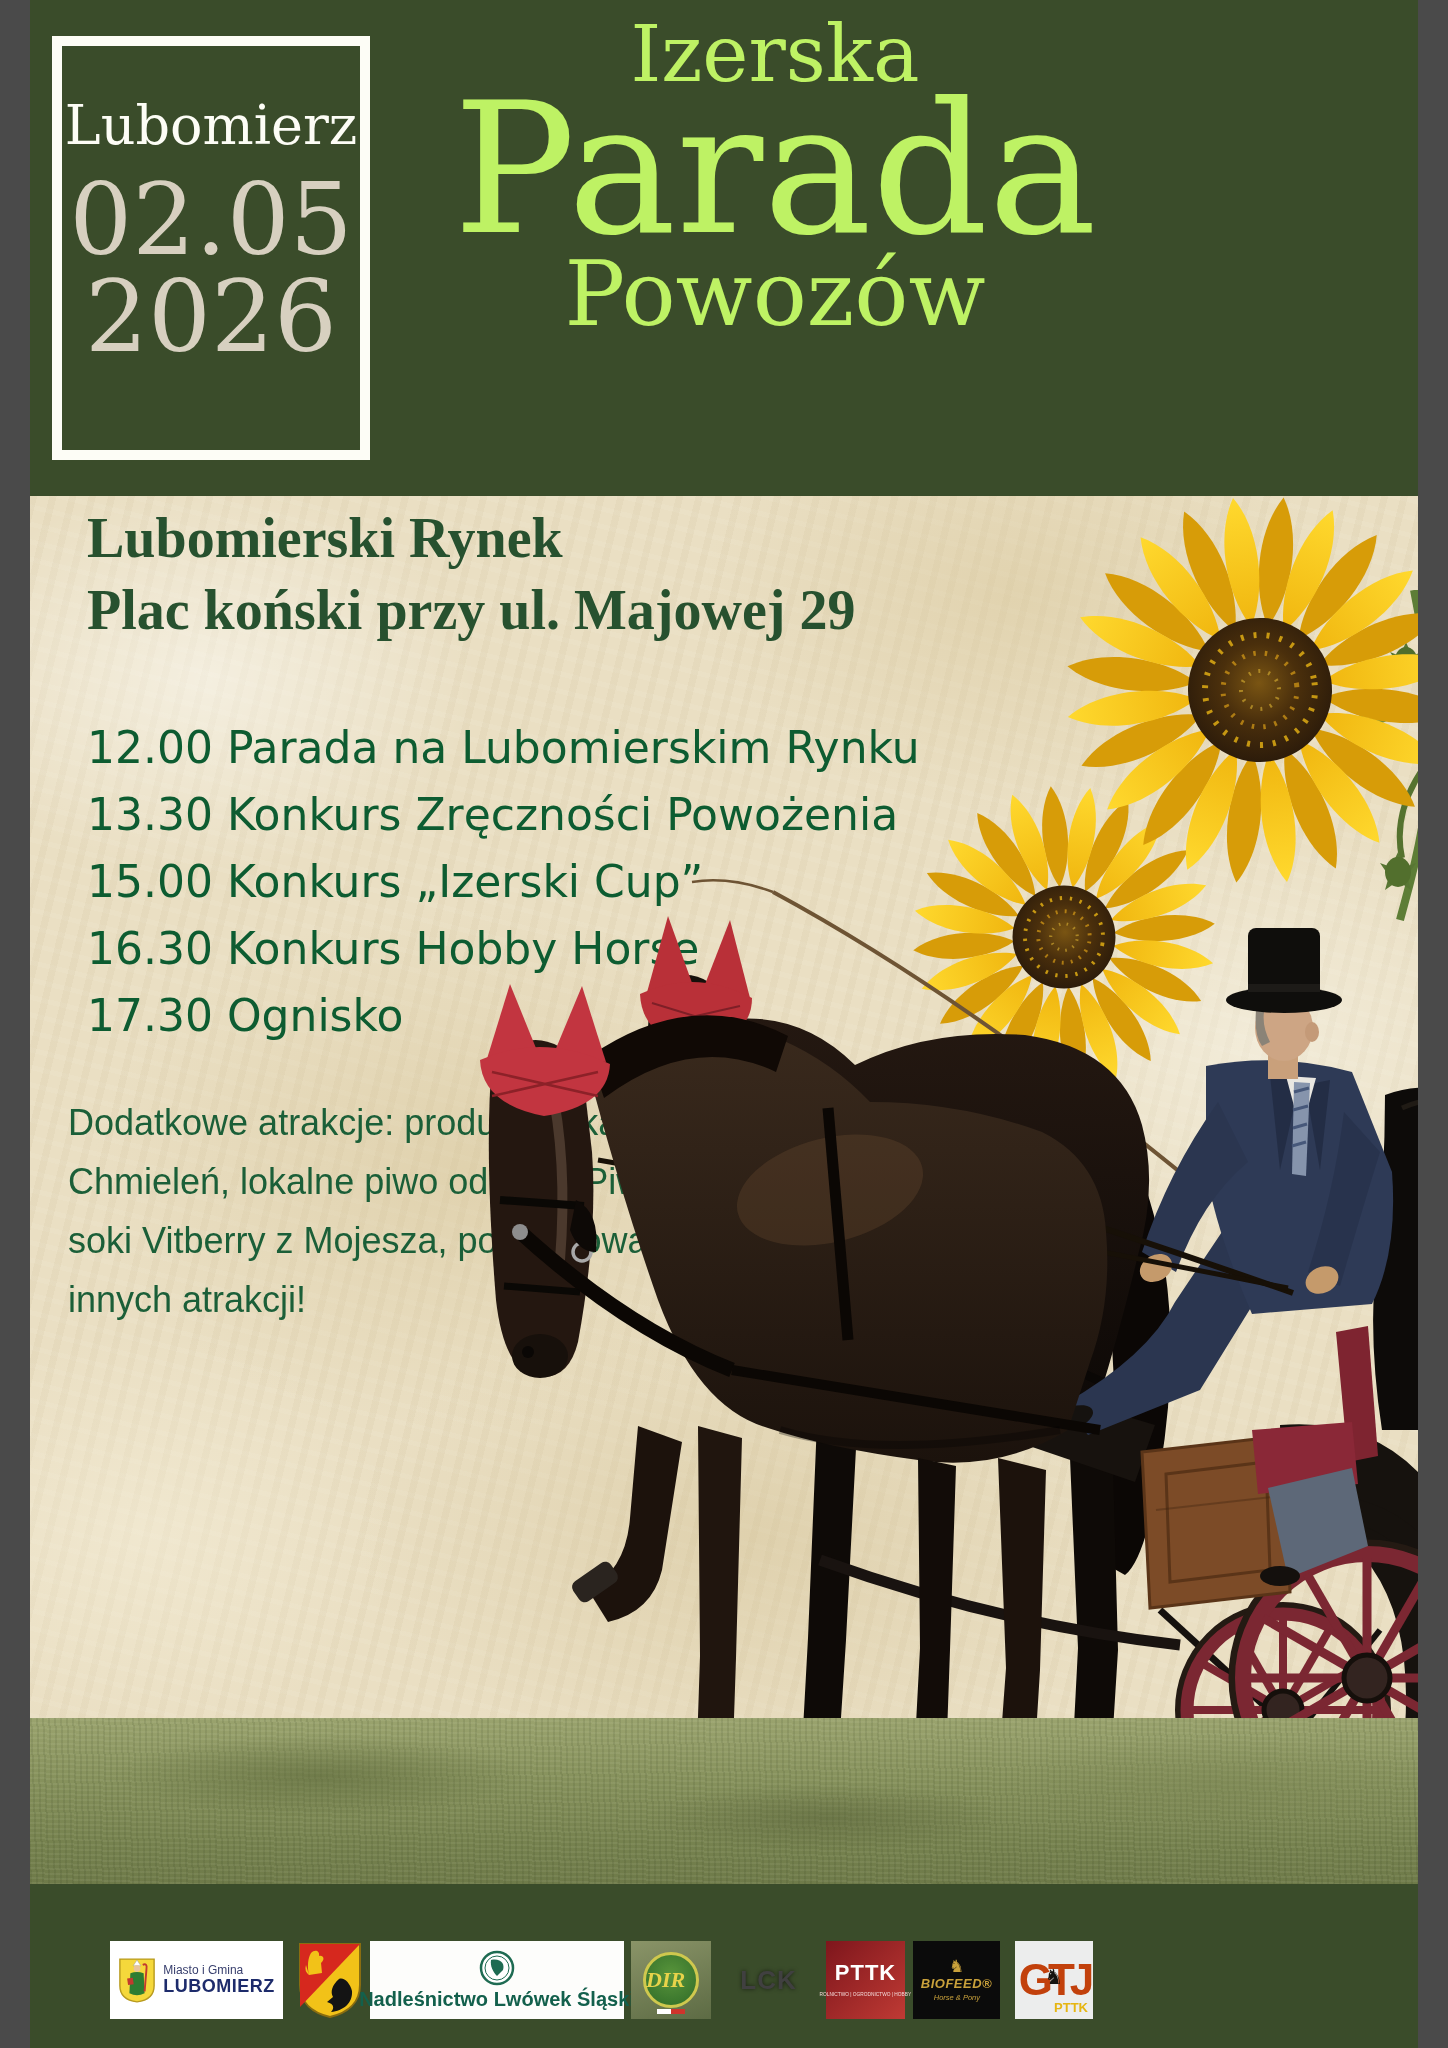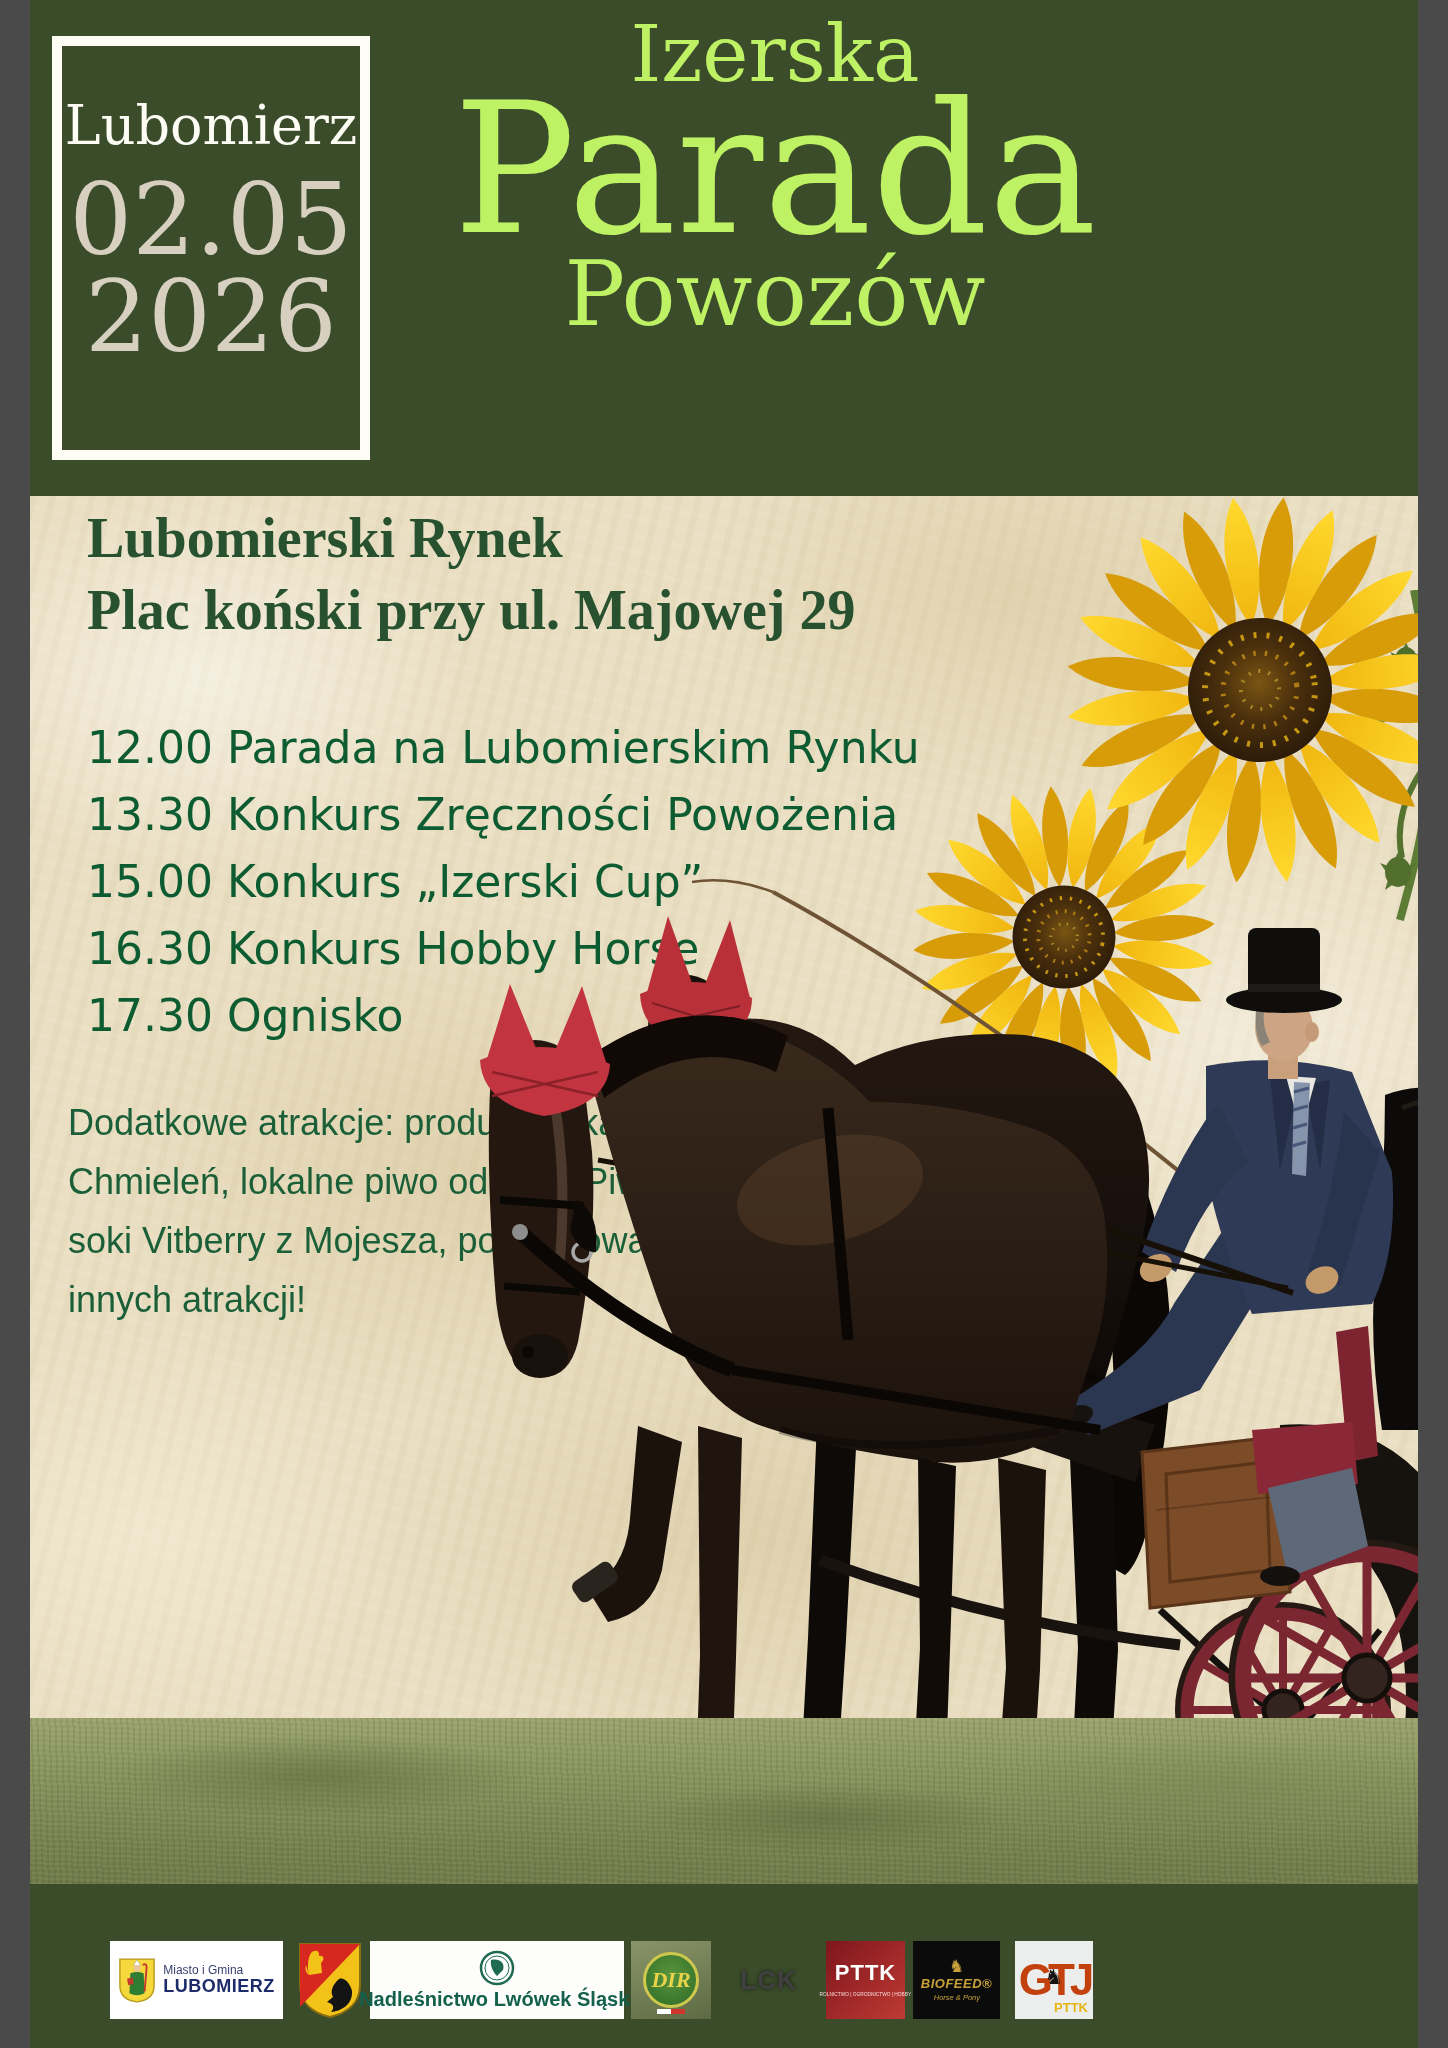--- a/index.html
+++ b/index.html
@@ -62,21 +62,21 @@
   .t-lubomierz{left:80px;width:173px;background:#fff;gap:7px;}
   .t-lubomierz .txt{display:flex;flex-direction:column;line-height:1.1;}
   .t-lubomierz .l1{font-size:12px;color:#39406e;}
   .t-lubomierz .l2{font-size:18px;font-weight:800;color:#1d2b6b;letter-spacing:0.5px;}
   .t-crest{left:266px;width:68px;}
   .t-nadl{left:340px;width:254px;background:#fdfdfb;flex-direction:column;gap:2px;padding:4px 0;}
   .t-nadl .lbl{font-size:20px;font-weight:700;color:#13604c;white-space:nowrap;}
   .t-dir{left:601px;width:80px;background:linear-gradient(160deg,#8a9468,#5d6b44);}
   .dir-circle{width:56px;height:56px;border-radius:50%;border:3px solid #cfc84e;
               background:radial-gradient(circle at 50% 40%,#59953b,#2f6b28);
-              display:flex;align-items:center;justify-content:center;}
+              display:flex;align-items:center;}
   .dir-circle span{font-family:"Liberation Serif",serif;font-style:italic;font-weight:700;
                    font-size:22px;color:#e8d34a;}
   .dir-ribbon{position:absolute;bottom:5px;left:50%;transform:translateX(-50%);display:flex;}
   .dir-ribbon i{display:block;width:14px;height:5px;background:#fff;}
   .dir-ribbon i+i{background:#d0342c;}
   .t-lck{left:695px;width:87px;display:grid;grid-template-columns:1fr 1fr 1fr;grid-template-rows:1fr 1fr 1fr;position:absolute;}
   .t-lck i{display:block;}
   .lck-label{position:absolute;left:0;top:50%;transform:translateY(-50%);width:100%;text-align:center;
              color:#404040;font-weight:800;font-size:26px;letter-spacing:1px;text-shadow:0 0 4px rgba(0,0,0,.6);}
   .t-anek{left:796px;width:79px;background:linear-gradient(135deg,#7e161c,#bf3a34);flex-direction:column;gap:3px;}

